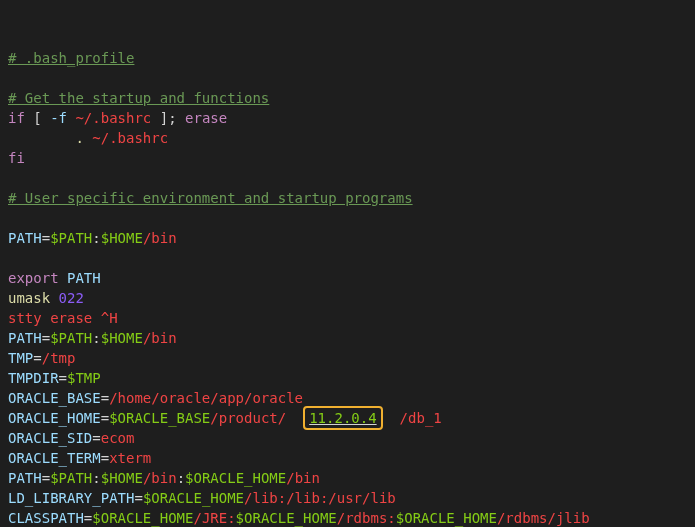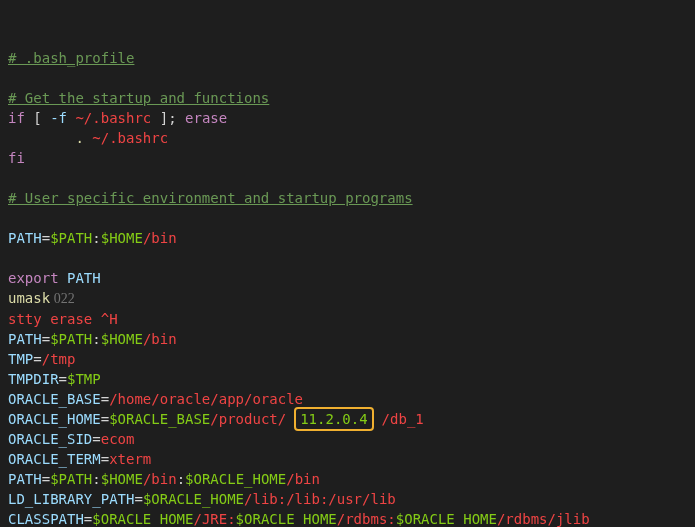--- a/index.html
+++ b/index.html
@@ -10,31 +10,32 @@
     font-size: 14px;
     line-height: 20px;
     color: #d4d4d4;
     white-space: pre;
     width: 695px;
     box-sizing: border-box;
   }
   .cmt  { color: #6a9955; text-decoration: underline; }  
   .kw   { color: #c586c0; text-align: right; }  
   .fn   { color: #dcdca8; }  
-  .num  { color: #737373; font-family: Liberation Serif, serif; }  
+  .num  { color: #8b5cf6; }  
   .var  { color: #9cdcfe; }  
   .op   { color: #d4d4d4; }  
   .str  { color: #84cc16; }  
   .txt  { color: #ef4444; }  
   .box {
     border: 2px solid #f0b030;
     border-radius: 4px;
     padding: 0 4px;
-    margin: -2px 8px;
+    margin: -2px 17px;
     display: inline-block;
+    text-decoration: underline;
   }
 </style>
 </head>
 <body>
 
 <div><span class="cmt"># .bash_profile</span>
 
 <span class="cmt"># Get the startup and functions</span>
 <span class="kw">if</span><span class="op"> [ </span><span class="var">-f</span><span class="txt"> ~/.bashrc </span><span class="op">]; </span><span class="kw">erase</span>
 <span class="fn">        .</span><span class="txt"> ~/.bashrc</span>

